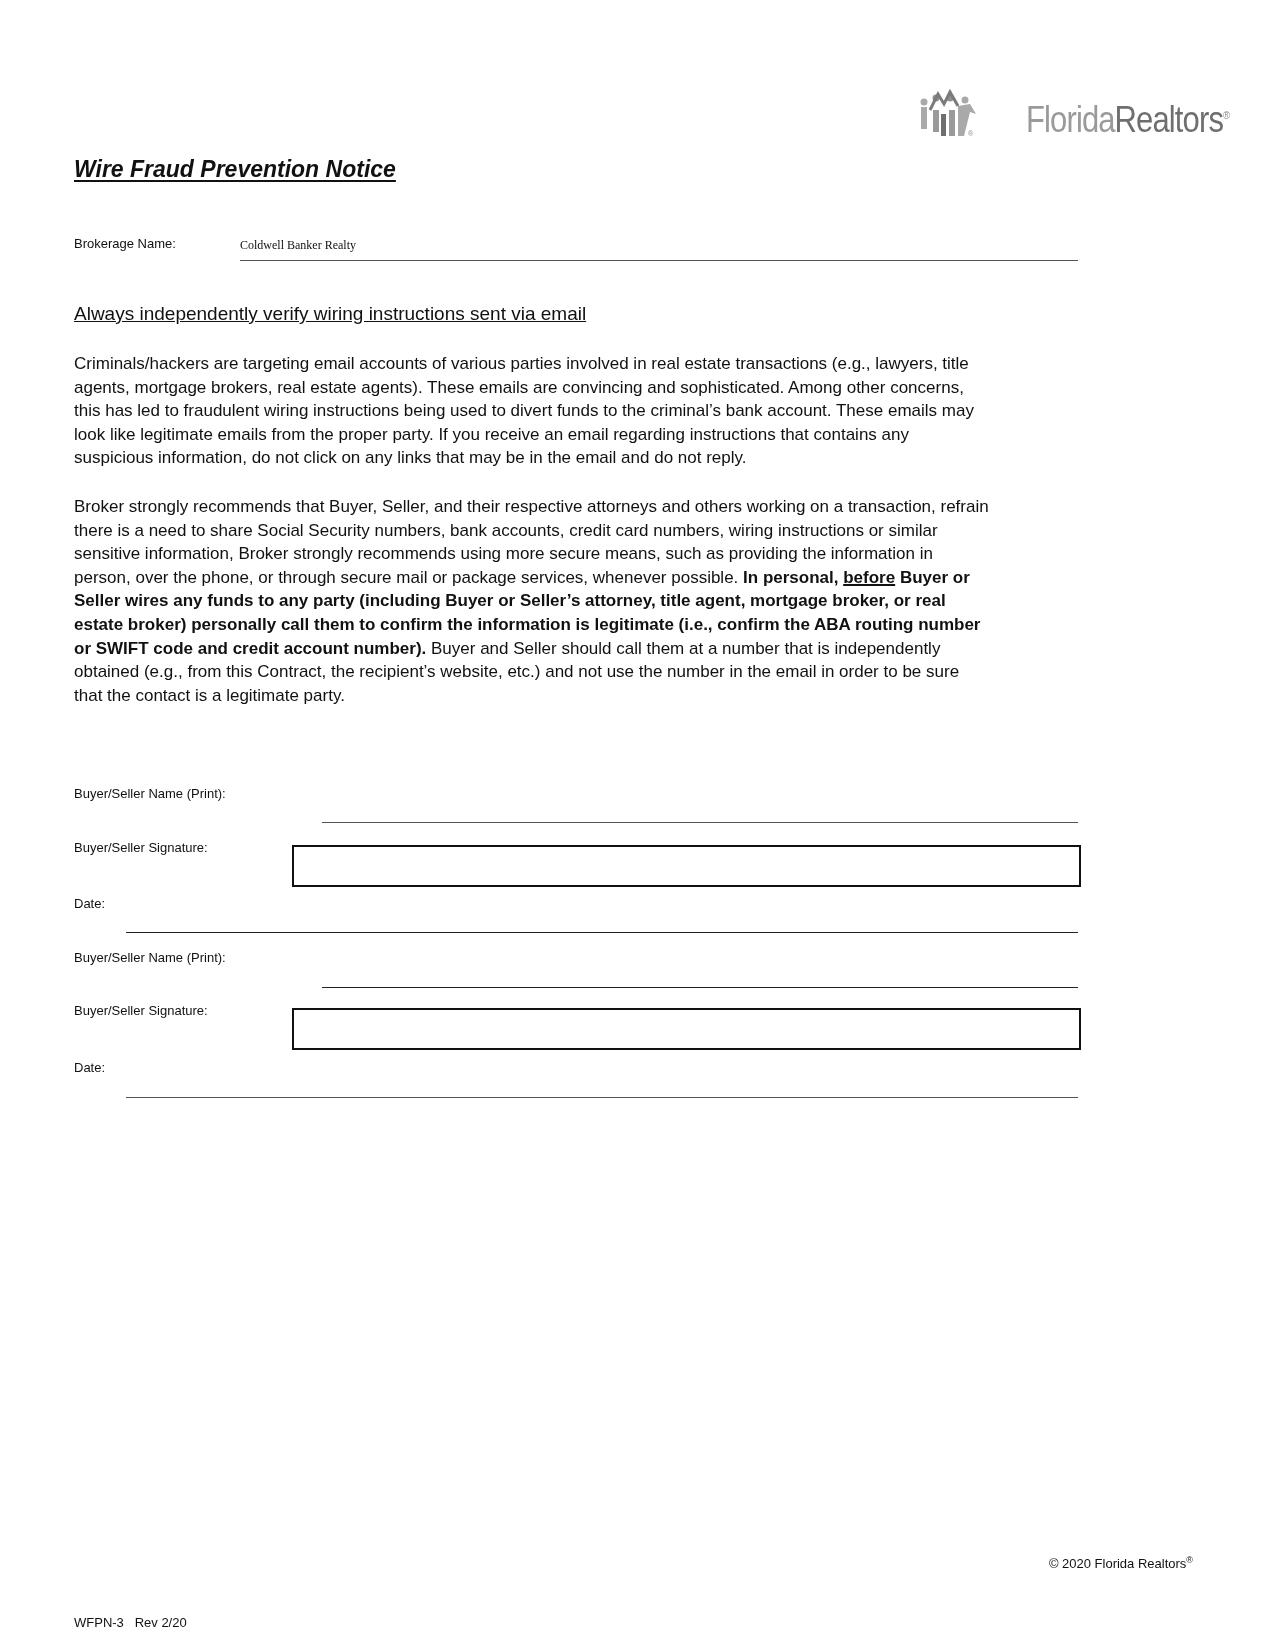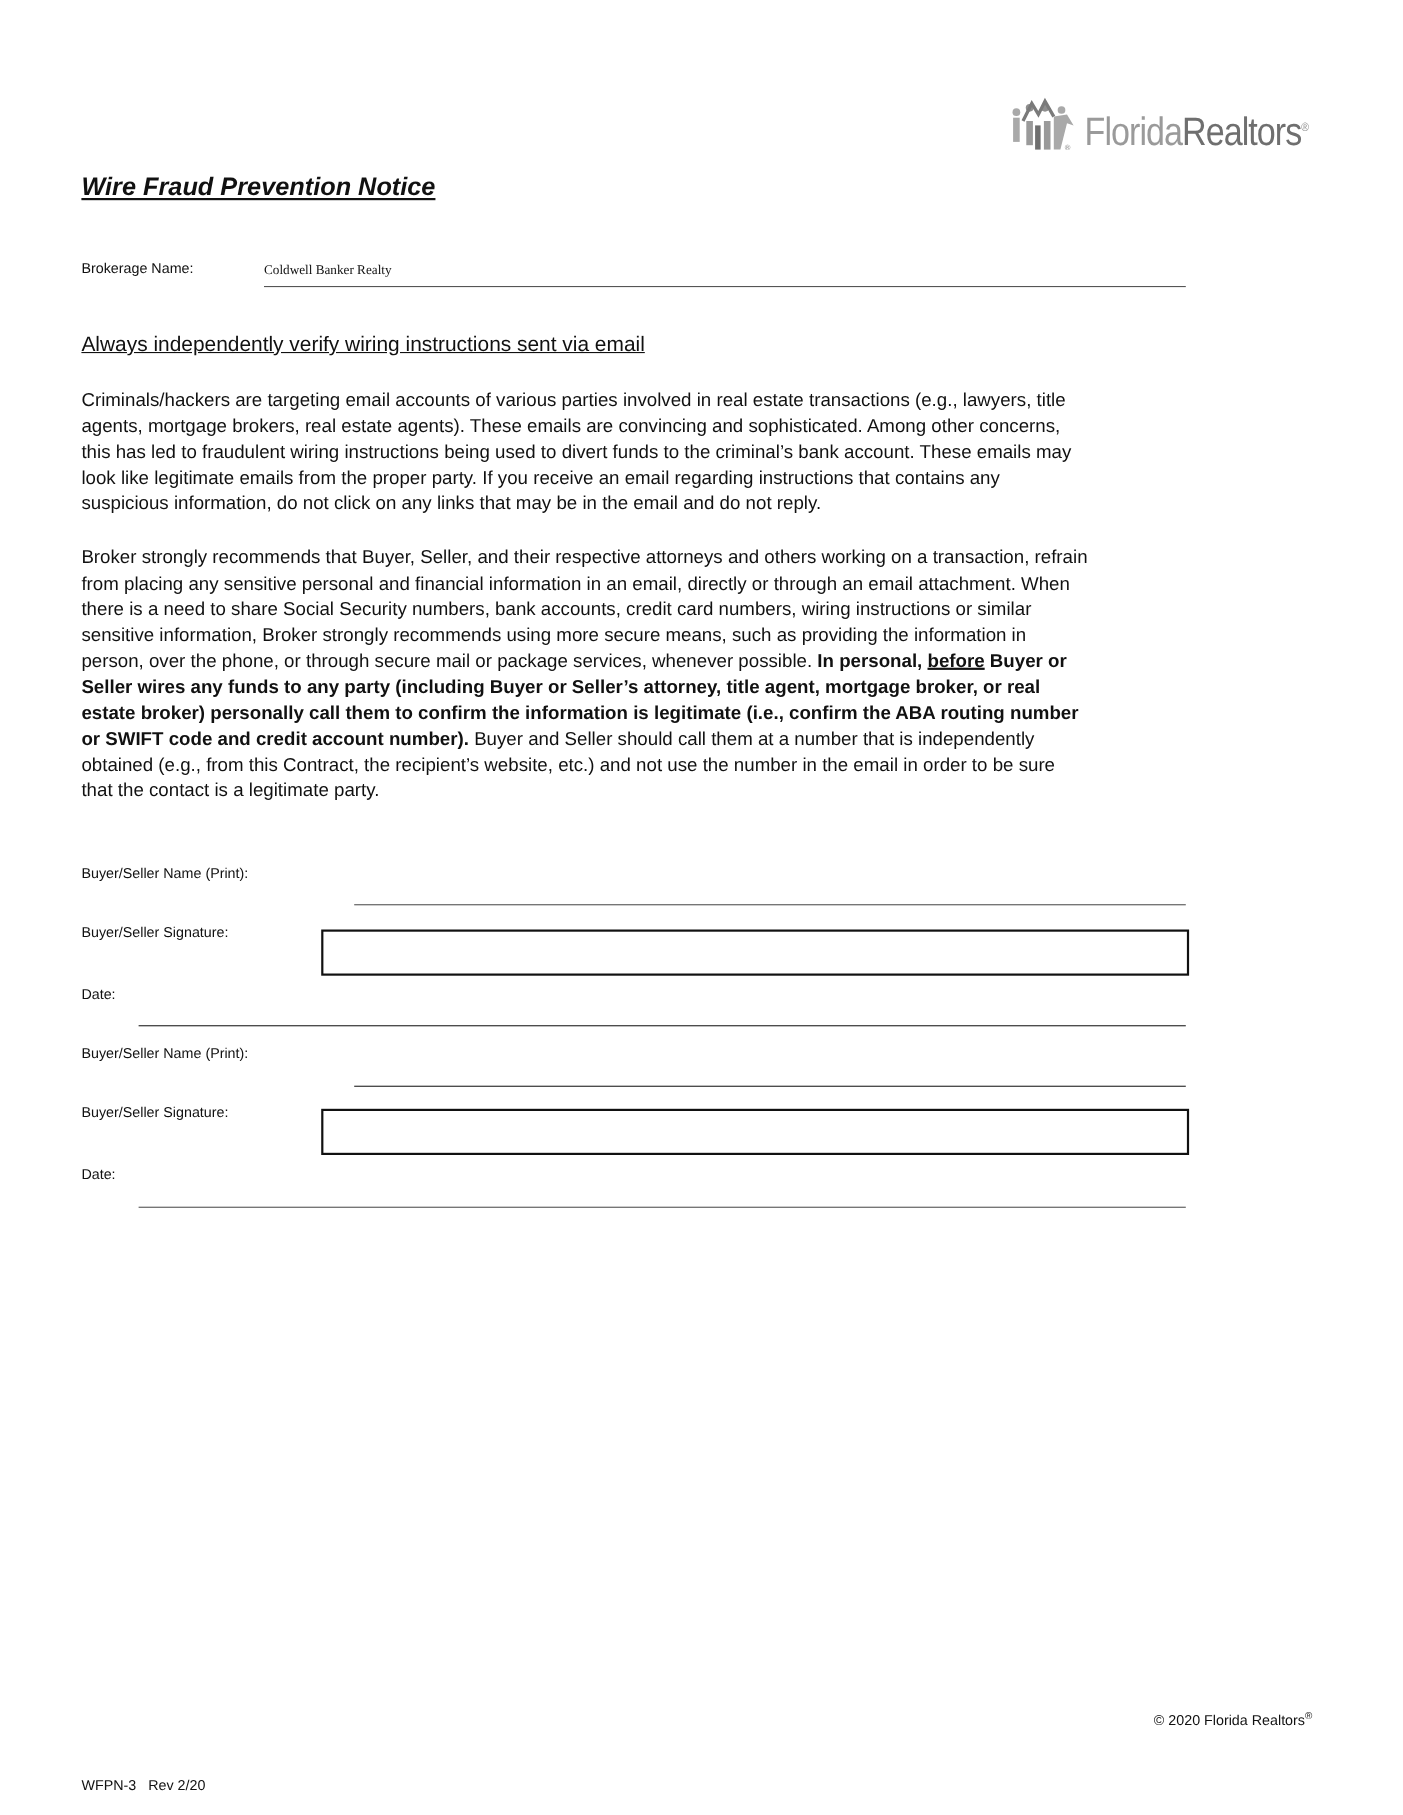--- a/index.html
+++ b/index.html
@@ -1,21 +1,21 @@
 <!DOCTYPE html>
 <html><head>
 <meta charset="utf-8">
 <style>
   html, body { margin: 0; padding: 0; background: #ffffff; }
   body { width: 1275px; height: 1650px; position: relative; overflow: hidden;
          font-family: "Liberation Sans", sans-serif; color: #111; }
   .abs { position: absolute; }
 
   
-  .logo { left: 918px; top: 84px; height: 54px; display: flex; align-items: flex-end; }
+  .logo { left: 918px; top: 84px; height: 54px; display: flex; align-items: flex-end; gap: 40px; }
   .logo svg { display: block; }
   .logo-text { font-family: "Liberation Sans", sans-serif; font-size: 36px; letter-spacing: -1px;
                line-height: 1; margin-left: 6px; transform: scaleX(0.86); transform-origin: left bottom;
                white-space: nowrap; }
   .logo-florida { color: #9a9a9a; }
   .logo-realtors { color: #6f6f6f; }
   .logo-reg { font-size: 11px; color: #8a8a8a; vertical-align: super; }
 
   .title { left: 74px; top: 156px; font-size: 23px; font-weight: bold;
            text-decoration: underline; text-decoration-thickness: 2px; text-underline-offset: 3px; white-space: nowrap; font-style: italic; }
@@ -68,21 +68,20 @@
 <div class="abs para" style="top:352px;">
   <span class="line">Criminals/hackers are targeting email accounts of various parties involved in real estate transactions (e.g., lawyers, title</span>
   <span class="line">agents, mortgage brokers, real estate agents). These emails are convincing and sophisticated. Among other concerns,</span>
   <span class="line">this has led to fraudulent wiring instructions being used to divert funds to the criminal’s bank account. These emails may</span>
   <span class="line">look like legitimate emails from the proper party. If you receive an email regarding instructions that contains any</span>
   <span class="line">suspicious information, do not click on any links that may be in the email and do not reply.</span>
 </div>
 
 <div class="abs para" style="top:495px;">
   <span class="line">Broker strongly recommends that Buyer, Seller, and their respective attorneys and others working on a transaction, refrain</span>
-  <span class="line">from placing any sensitive personal and financial information in an email, directly or through an email attachment. When</span>
   <span class="line">there is a need to share Social Security numbers, bank accounts, credit card numbers, wiring instructions or similar</span>
   <span class="line">sensitive information, Broker strongly recommends using more secure means, such as providing the information in</span>
   <span class="line"><span>person, over the phone, or through secure mail or package services, whenever possible. </span><span class="b">In personal, </span><span class="b u">before</span><span class="b"> Buyer or</span></span>
   <span class="line b">Seller wires any funds to any party (including Buyer or Seller’s attorney, title agent, mortgage broker, or real</span>
   <span class="line b">estate broker) personally call them to confirm the information is legitimate (i.e., confirm the ABA routing number</span>
   <span class="line"><span class="b">or SWIFT code and credit account number).</span><span> Buyer and Seller should call them at a number that is independently</span></span>
   <span class="line">obtained (e.g., from this Contract, the recipient’s website, etc.) and not use the number in the email in order to be sure</span>
   <span class="line">that the contact is a legitimate party.</span>
 </div>
 

